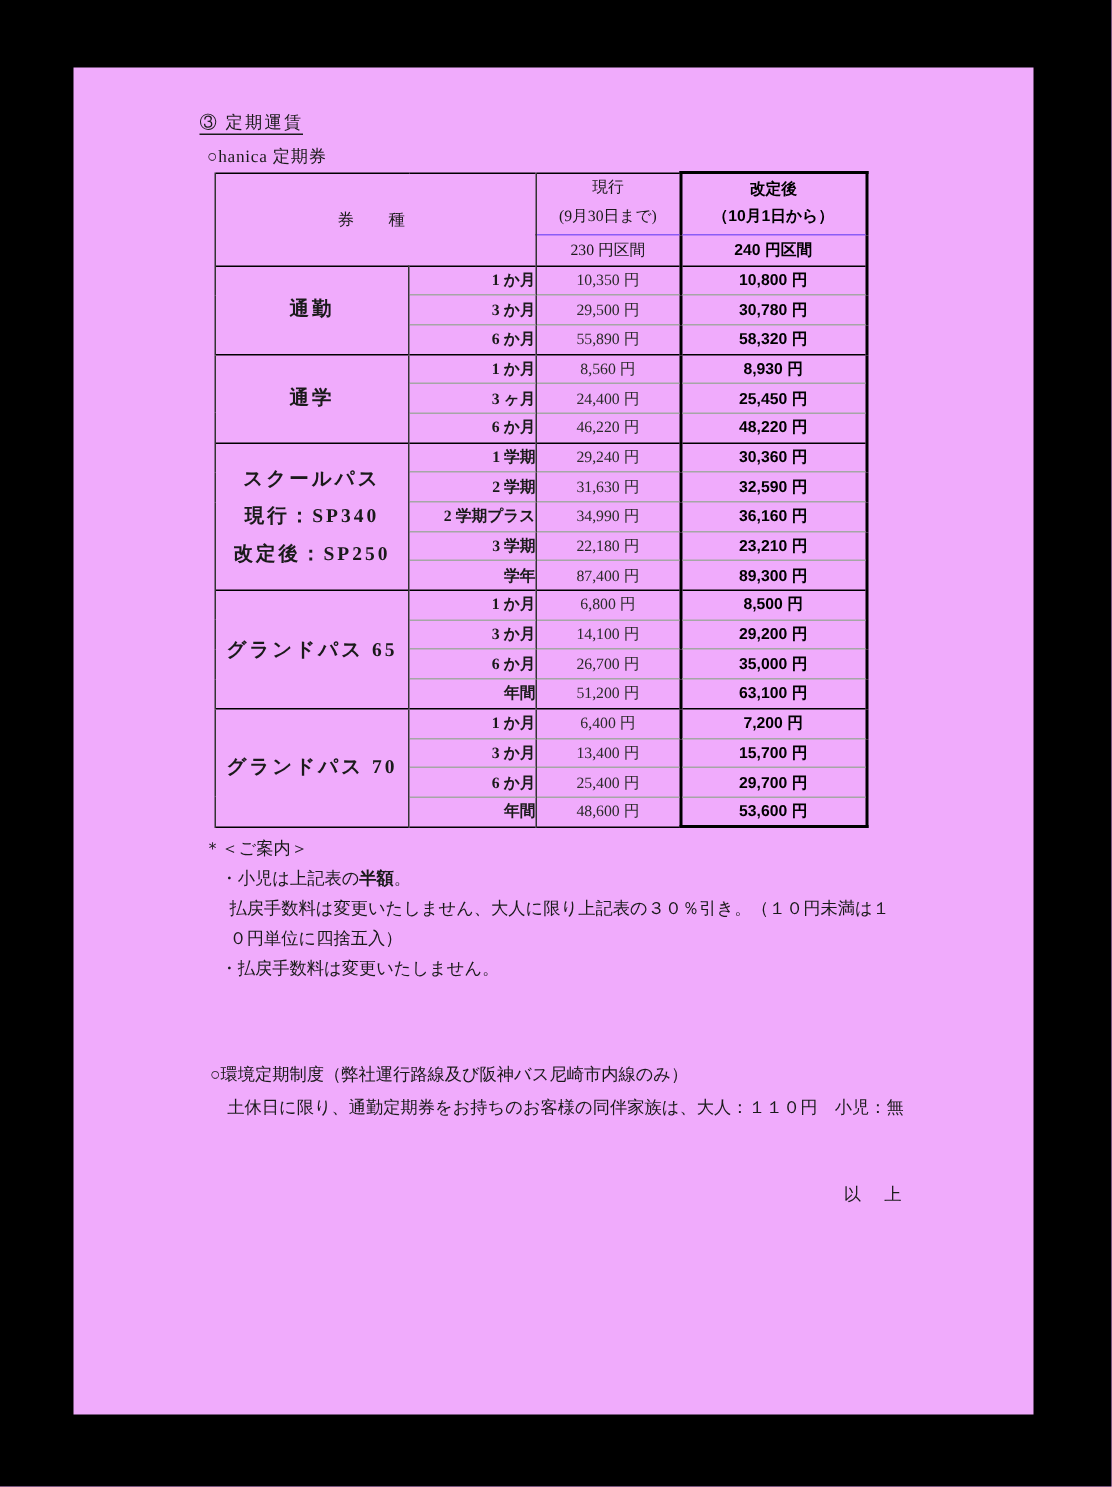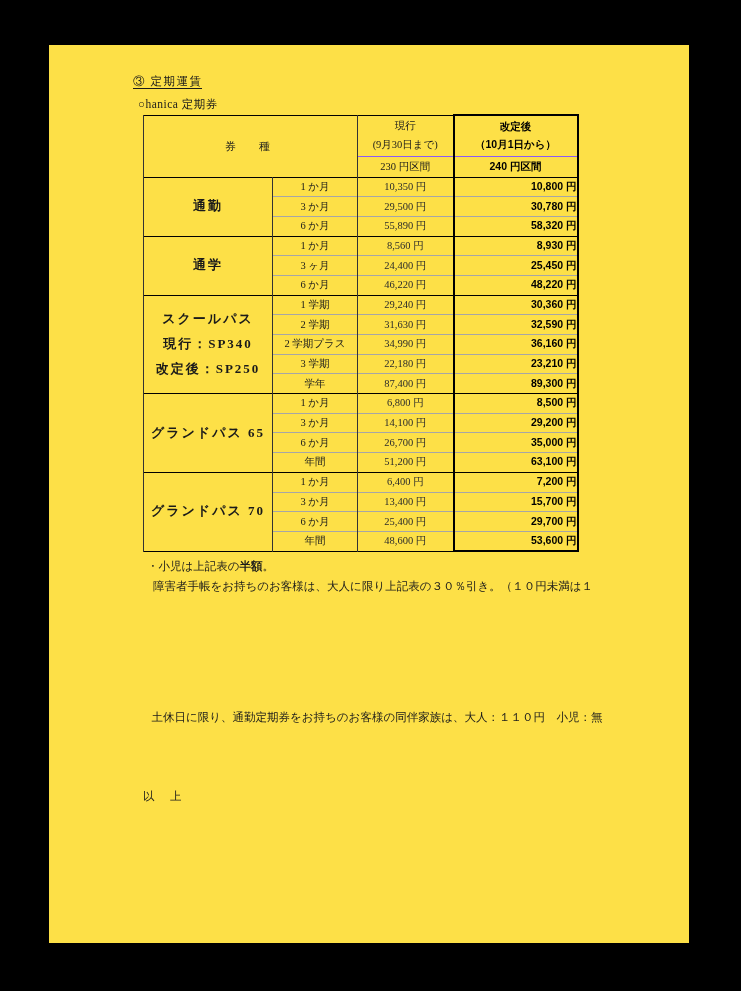--- a/index.html
+++ b/index.html
@@ -1,19 +1,19 @@
 <!DOCTYPE html>
 <html><head>
 <meta charset="utf-8">
 <style>
   * { margin:0; padding:0; box-sizing:border-box; }
   html,body { width:741px; height:991px; }
   body { background:#000; position:relative; overflow:hidden;
          font-family:"Liberation Serif","DejaVu Serif",serif; color:#1a1a1a; }
-  .page { position:absolute; left:49px; top:45px; width:640px; height:898px; background:#fde047; }
+  .page { position:absolute; left:49px; top:45px; width:640px; height:898px; background:#f0abfc; }
 
   .sec-title { position:absolute; left:84px; top:29px; font-size:11.5px; letter-spacing:1.5px; }
   .sec-title span { border-bottom:1px solid #1a1a1a; padding-bottom:1px; }
   .sub-title { position:absolute; left:89px; top:52px; font-size:11.5px; letter-spacing:0.5px; }
 
   table.fares { position:absolute; left:94px; top:69px; width:434px;
                 border-collapse:collapse; table-layout:fixed;
                 border:1.5px solid #000; font-size:10.5px; }
   table.fares td { vertical-align:middle; padding:0;
                    border-left:1px solid #333; border-right:1px solid #333;
@@ -24,35 +24,35 @@
   td.chead div { line-height:1.75; }
   td.rev, td.rhead, td.rzone {
        border-left:2.5px solid #000 !important; border-right:2.5px solid #000 !important;
        font-family:"Liberation Sans","DejaVu Sans",sans-serif; font-weight:bold; color:#000; }
   td.revtop { border-top:2.5px solid #000 !important; }
   td.rhead div { line-height:1.7; font-size:10.5px; }
   tbody tr { height:19.7px; }
   tr.gstart td { border-top:1.3px solid #000; }
   tr.lastrow td.rev { border-bottom:2.5px solid #000; }
   td.cat { text-align:center; letter-spacing:2px; font-size:13px; line-height:1.9;font-weight:bold; }
-  td.per { text-align:center; padding-left:5px; }
+  td.per { text-align:right; padding-left:5px;font-weight:bold; }
   td.cur { text-align:center; padding-right:7px; color:#2b2b2b; }
-  td.rev { text-align:right; padding-right:6px; font-size:10.5px;margin-left:17px; }
+  td.rev { text-align:center; padding-right:6px; font-size:10.5px;margin-left:17px; }
 
   .notes { position:absolute; left:87px; top:511px; width:480px; font-size:11.5px; }
   .notes div { line-height:20px; white-space:nowrap; }
   .ind1 { margin-left:11px; }
   .ind2 { margin-left:17px; }
   .bold-g { font-family:"Liberation Sans","DejaVu Sans",sans-serif; font-weight:bold; }
 
   .env { position:absolute; left:91px; top:661px; width:480px; font-size:11.5px; }
   .env div { line-height:22px; white-space:nowrap; }
 
   .closing { position:absolute; left:94px; top:744px; width:460px;
-             text-align:left; font-size:11.5px; letter-spacing:2px; }
+             text-align:right; font-size:11.5px; letter-spacing:2px; }
 </style>
 </head>
 <body>
 
 <div class="page">
 
   <div class="sec-title">
     <span>③ 定期運賃</span>
   </div>
   <div class="sub-title">○hanica 定期券</div>
@@ -195,23 +195,27 @@
       </tr>
       <tr class="lastrow">
         <td class="per">年間</td>
         <td class="cur">48,600 円</td>
         <td class="rev">53,600 円</td>
       </tr>
     </tbody>
   </table>
 
   <div class="notes">
+    <div>＊＜ご案内＞</div>
     <div class="ind1"><span>・小児は上記表の</span><span class="bold-g">半額</span><span>。</span></div>
-    <div class="ind2">障害者手帳をお持ちのお客様は、大人に限り上記表の３０％引き。（１０円未満は１</div>
+    <div class="ind2">払戻手数料は変更いたしません、大人に限り上記表の３０％引き。（１０円未満は１</div>
+    <div class="ind2">０円単位に四捨五入）</div>
+    <div class="ind1">・払戻手数料は変更いたしません。</div>
   </div>
 
   <div class="env">
+    <div>○環境定期制度（弊社運行路線及び阪神バス尼崎市内線のみ）</div>
     <div>　土休日に限り、通勤定期券をお持ちのお客様の同伴家族は、大人：１１０円　小児：無</div>
   </div>
 
   <div class="closing">以　上</div>
 
 </div>
 
 </body></html>

